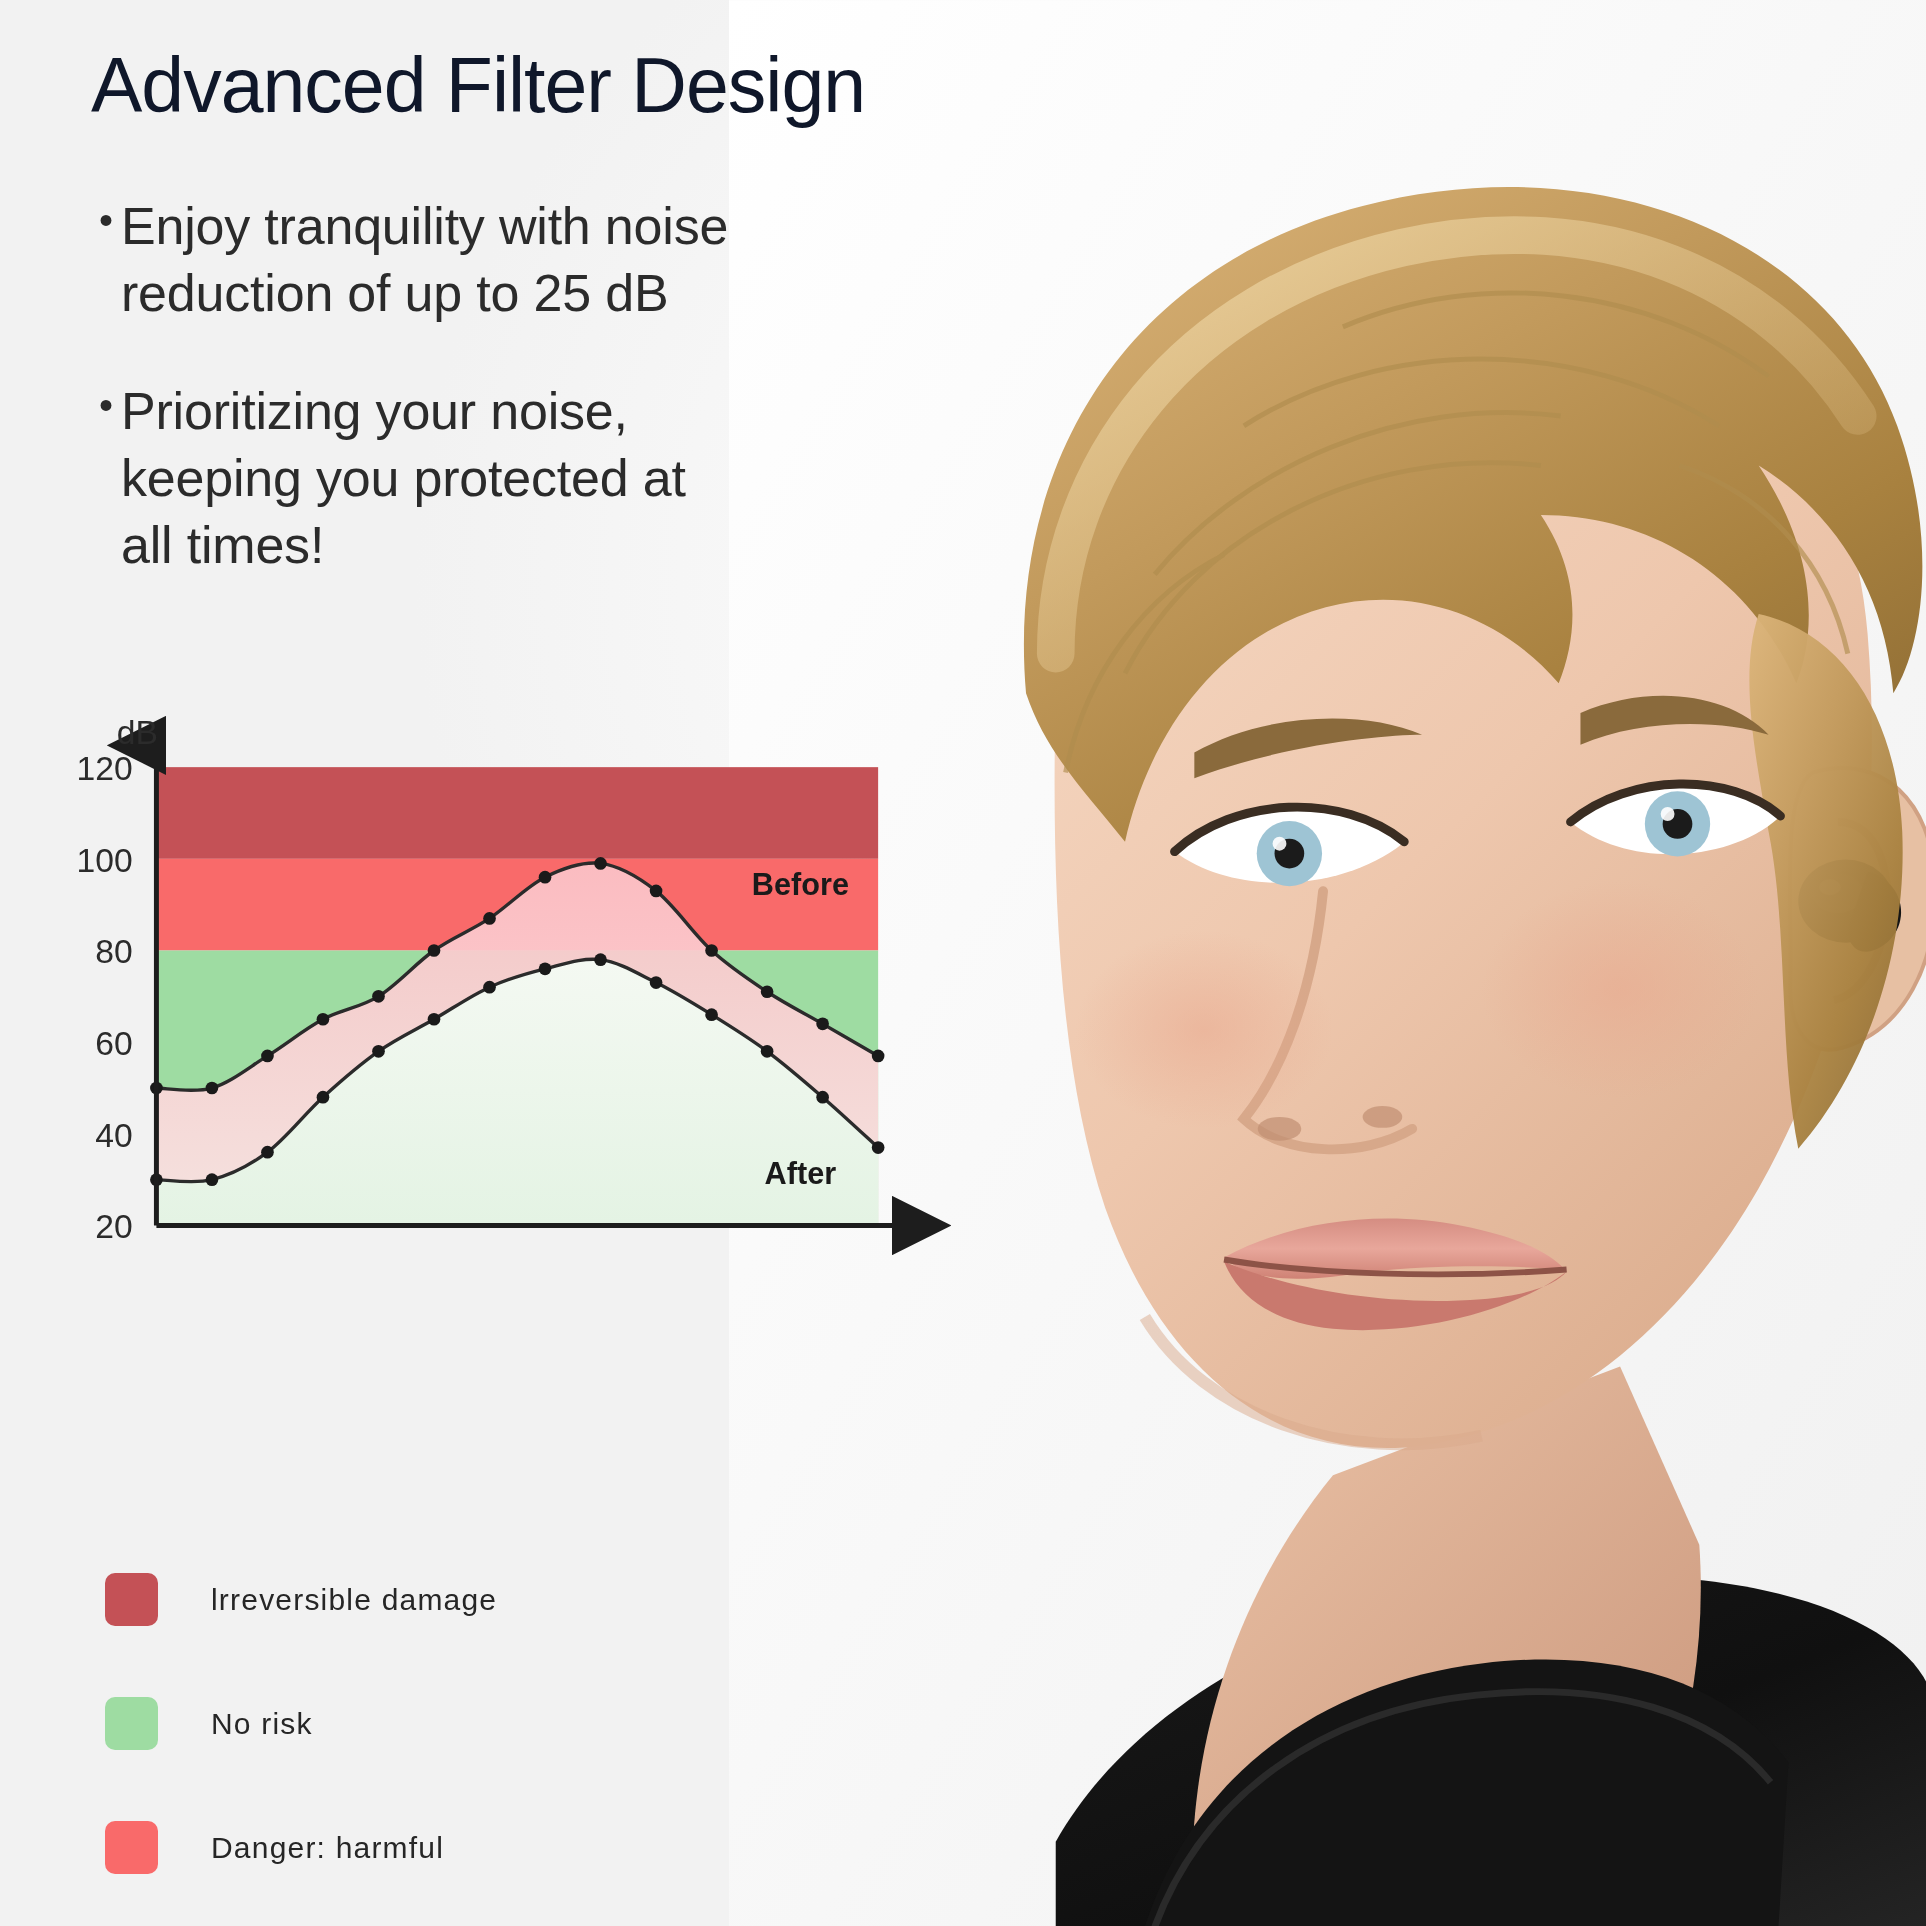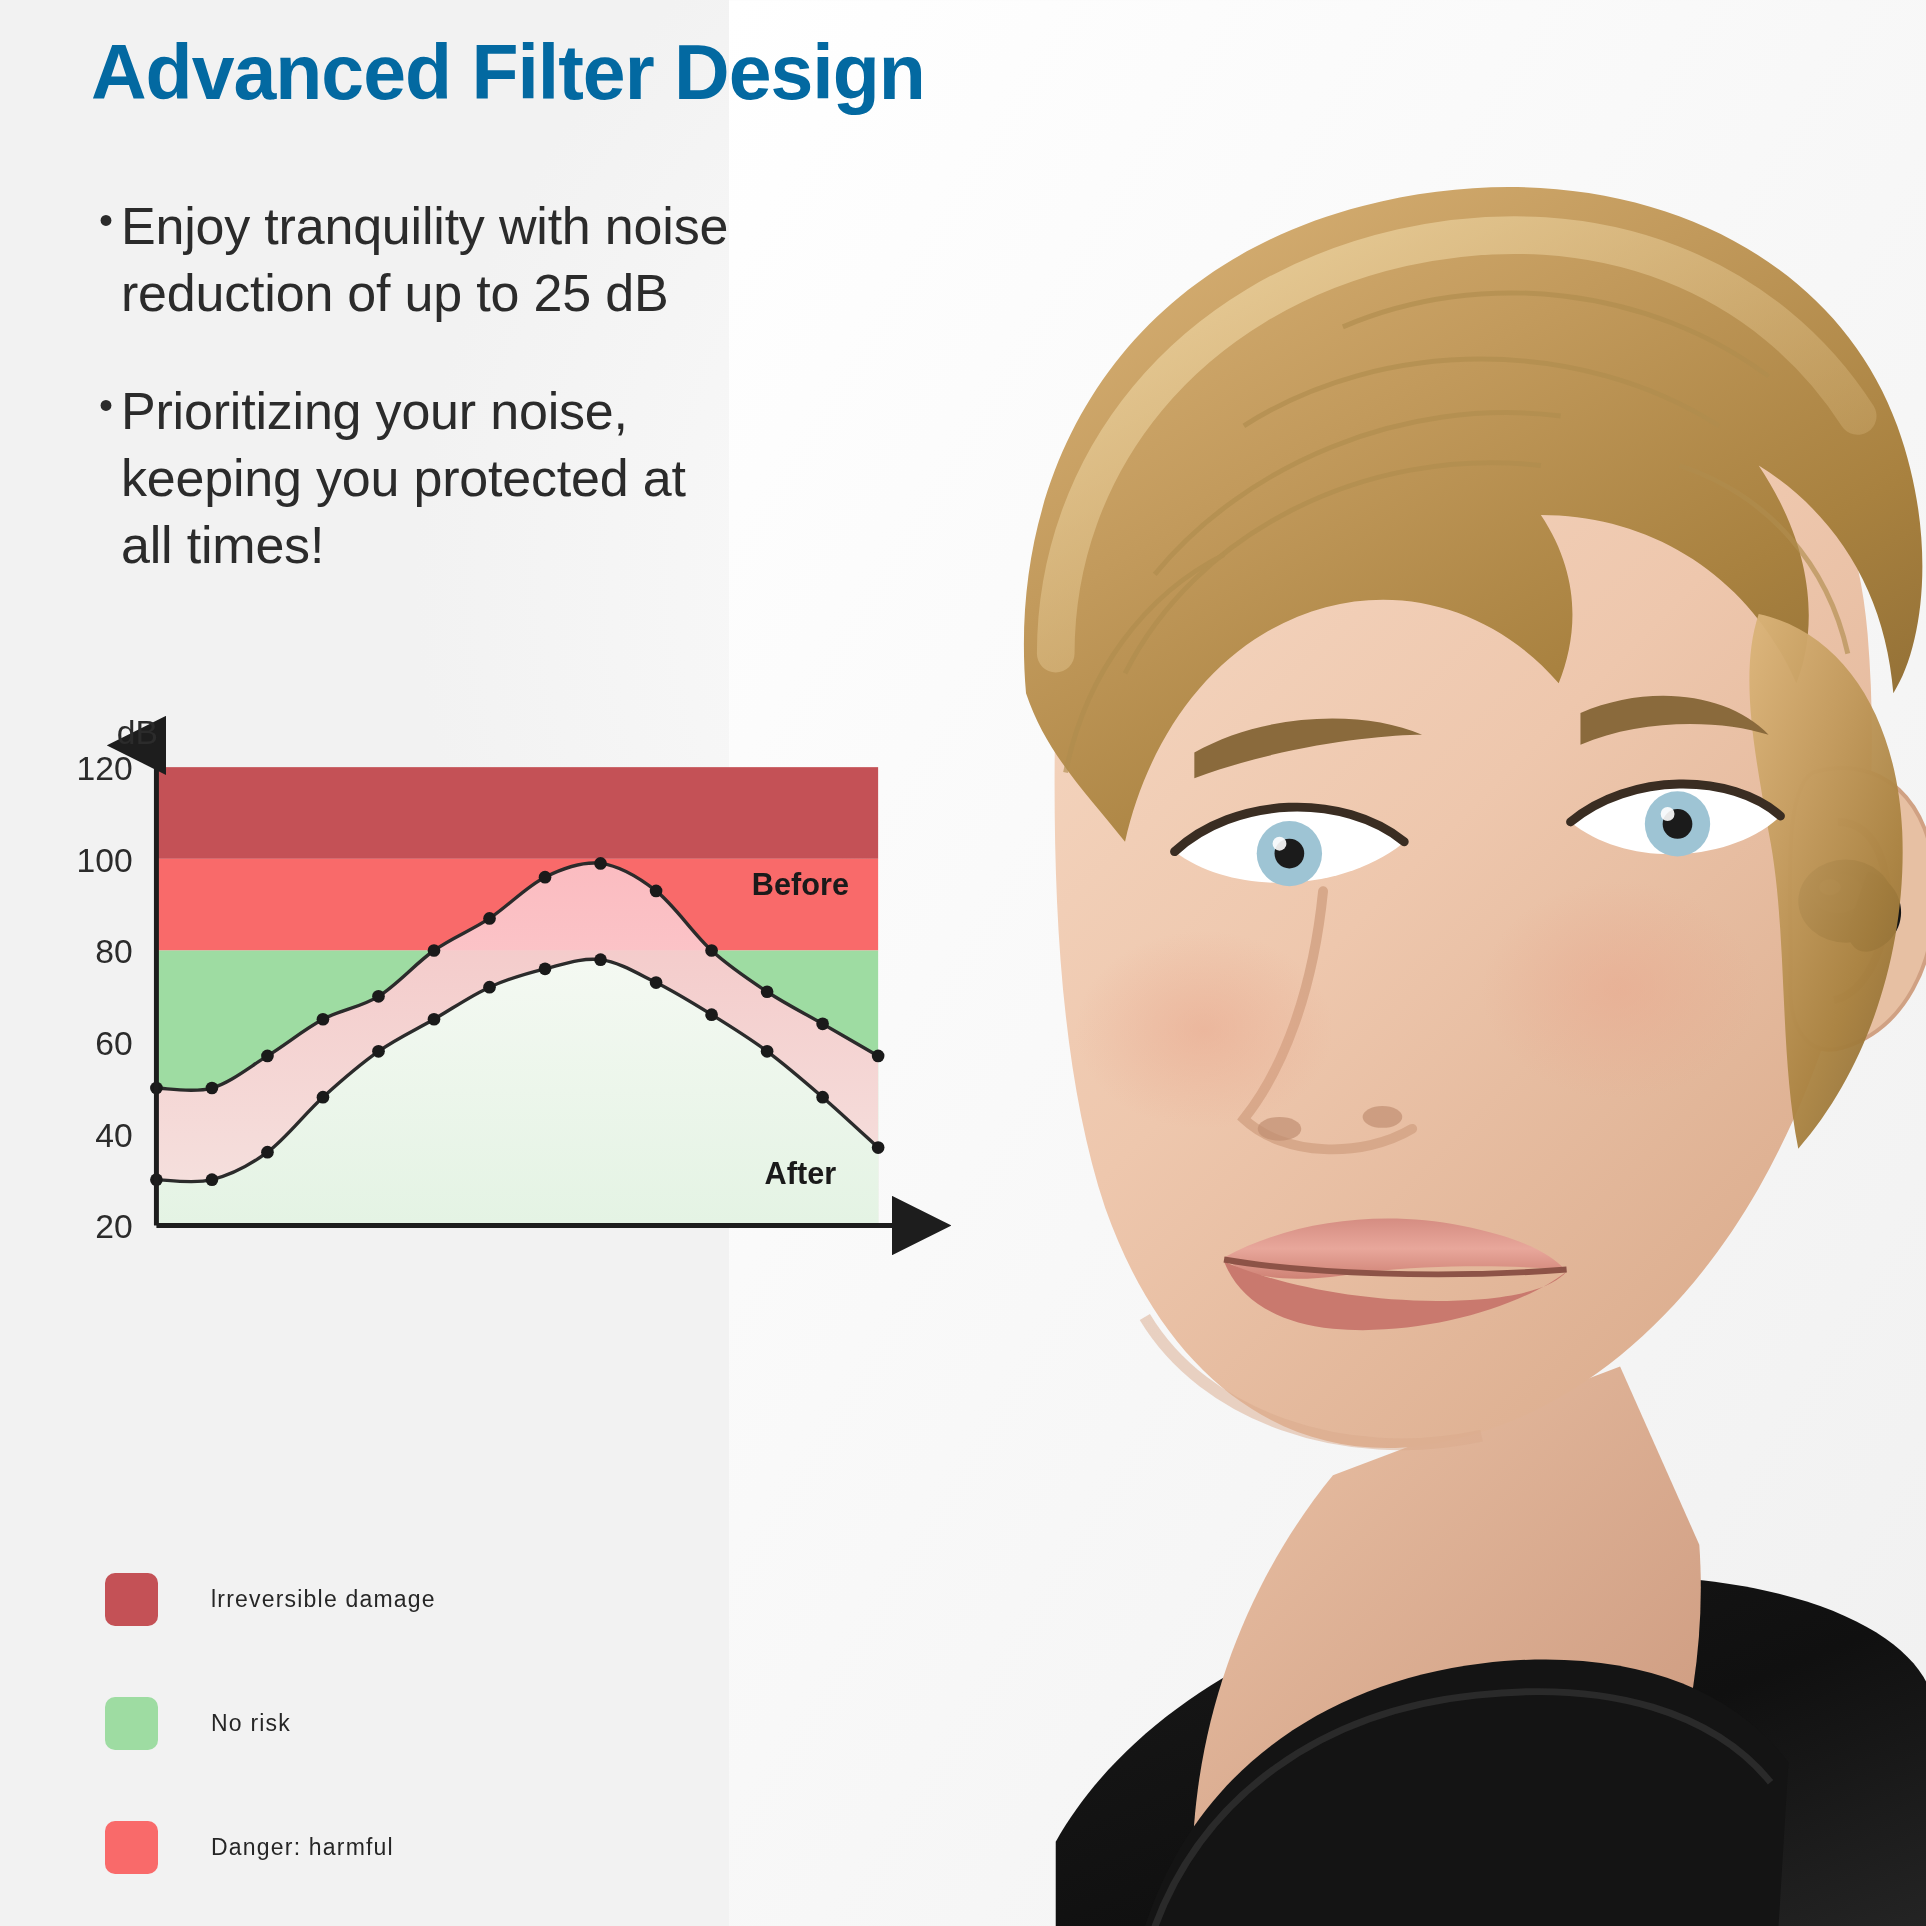--- a/index.html
+++ b/index.html
@@ -14,23 +14,23 @@
   
   #page {
     position:absolute; inset:0;
     background:
       radial-gradient(ellipse 1089px 891px at 78% 30%, #ffffff 0%, #fbfbfb 45%, #f2f2f2 100%),
       linear-gradient(135deg,#f6f6f6 0%, #f1f1f1 60%, #ececec 100%);
   }
 
   
   #headline {
-    position:absolute; left:91px; top:31px;
-    font-size:77px; font-weight:bold; letter-spacing:-1px;
-    color:#0369a1; line-height:1.08;
+    position:absolute; left:91px; top:44px;
+    font-size:77px; font-weight:normal; letter-spacing:-1px;
+    color:#0f172a; line-height:1.08;
     white-space:nowrap;
   }
 
   
   #bullets { position:absolute; left:95px; top:193px; width:634px; }
   .bullet { display:flex; margin-bottom:51px; }
   .bullet-dot {
     width:26px; flex:0 0 26px; color:#2b2b2b;
     font-size:40px; line-height:55px; text-align:left; padding-left:4px;
   }
@@ -41,21 +41,21 @@
 
   
   #chart-wrap { position:absolute; left:0; top:683px; width:990px; height:891px; }
   #chart-svg { display:block; }
 
   
   #legend { position:absolute; left:105px; top:1570px; width:554px; }
   .legend-row { display:flex; align-items:center; height:59px; margin-bottom:65px; }
   .legend-swatch { width:53px; height:53px; border-radius:10px; flex:0 0 53px; }
   .legend-label {
-    margin-left:53px; font-size:23px; color:#262626;
+    margin-left:53px; font-size:30px; color:#262626;
     letter-spacing:1.2px; font-weight:400;
   }
 
   
   #photo { position:absolute; right:0; top:0; width:1198px; height:1927px; overflow:hidden; }
 </style>
 </head>
 <body>
 
 <div id="page"></div>

